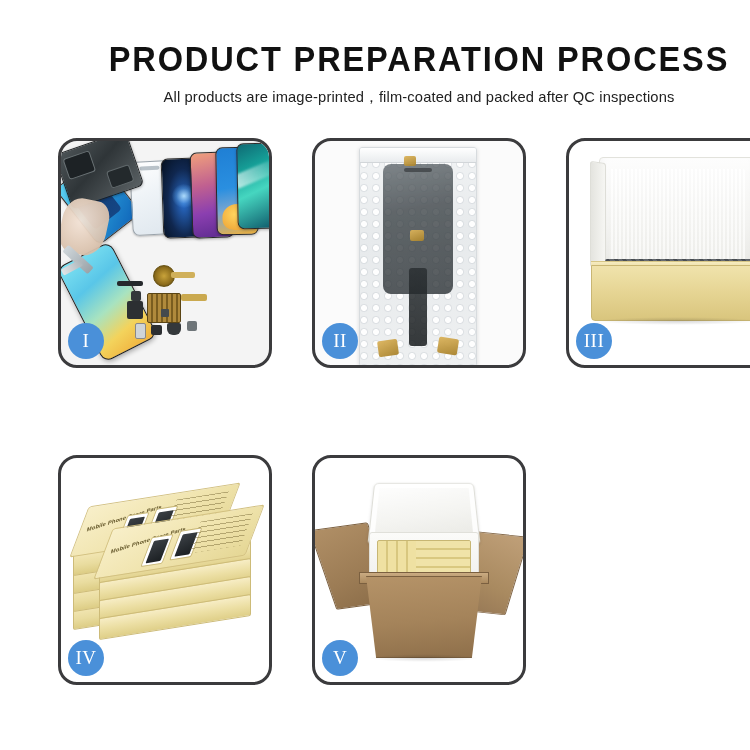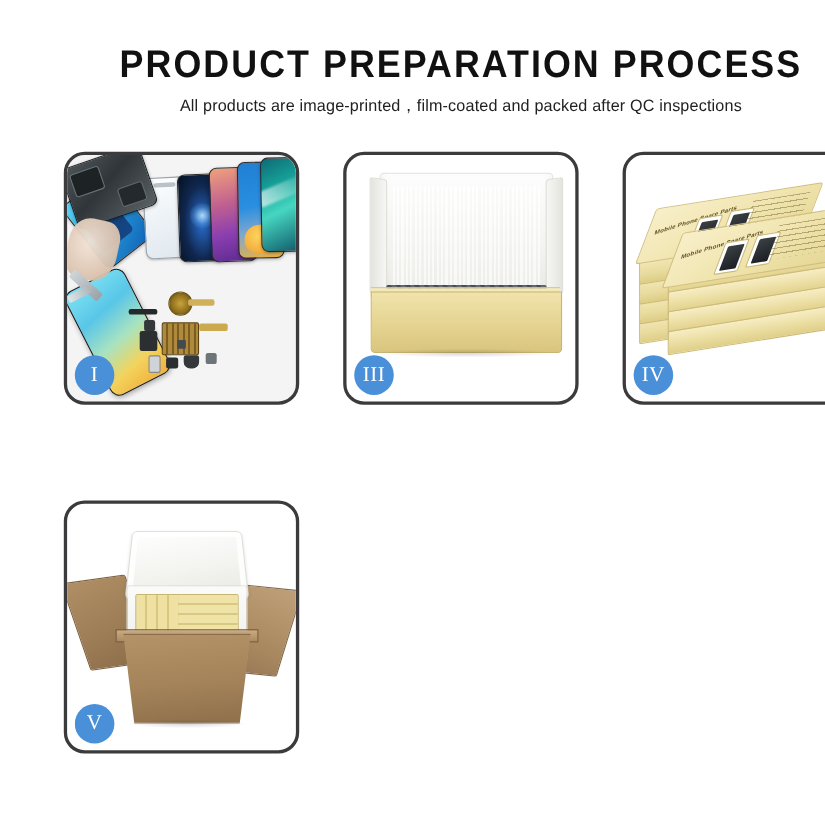--- a/index.html
+++ b/index.html
@@ -499,20 +499,34 @@
         <div class="part pt-sm3"></div>
         <div class="part pt-sm4"></div>
         <div class="part pt-sm5"></div>
         <div class="pt-hand"></div>
         <div class="pt-tool"></div>
         <div class="pt-tool2"></div>
       </div>
       <div class="badge">I</div>
     </div>
 
+    <div class="panel p2">
+      <div class="panel-media">
+        <div class="bubblebag">
+          <div class="bagtop"></div>
+          <div class="lcd"></div>
+          <div class="flexcable"></div>
+          <div class="connector cn1"></div>
+          <div class="connector cn2"></div>
+          <div class="connector cn3"></div>
+          <div class="connector cn4"></div>
+        </div>
+      </div>
+      <div class="badge">II</div>
+    </div>
 
     <div class="panel p3">
       <div class="panel-media">
         <div class="box3-lid"></div>
         <div class="box3-foam"></div>
         <div class="box3-inner"></div>
         <div class="box3-lip"></div>
         <div class="box3-body"></div>
         <div class="box3-shadow"></div>
       </div>

